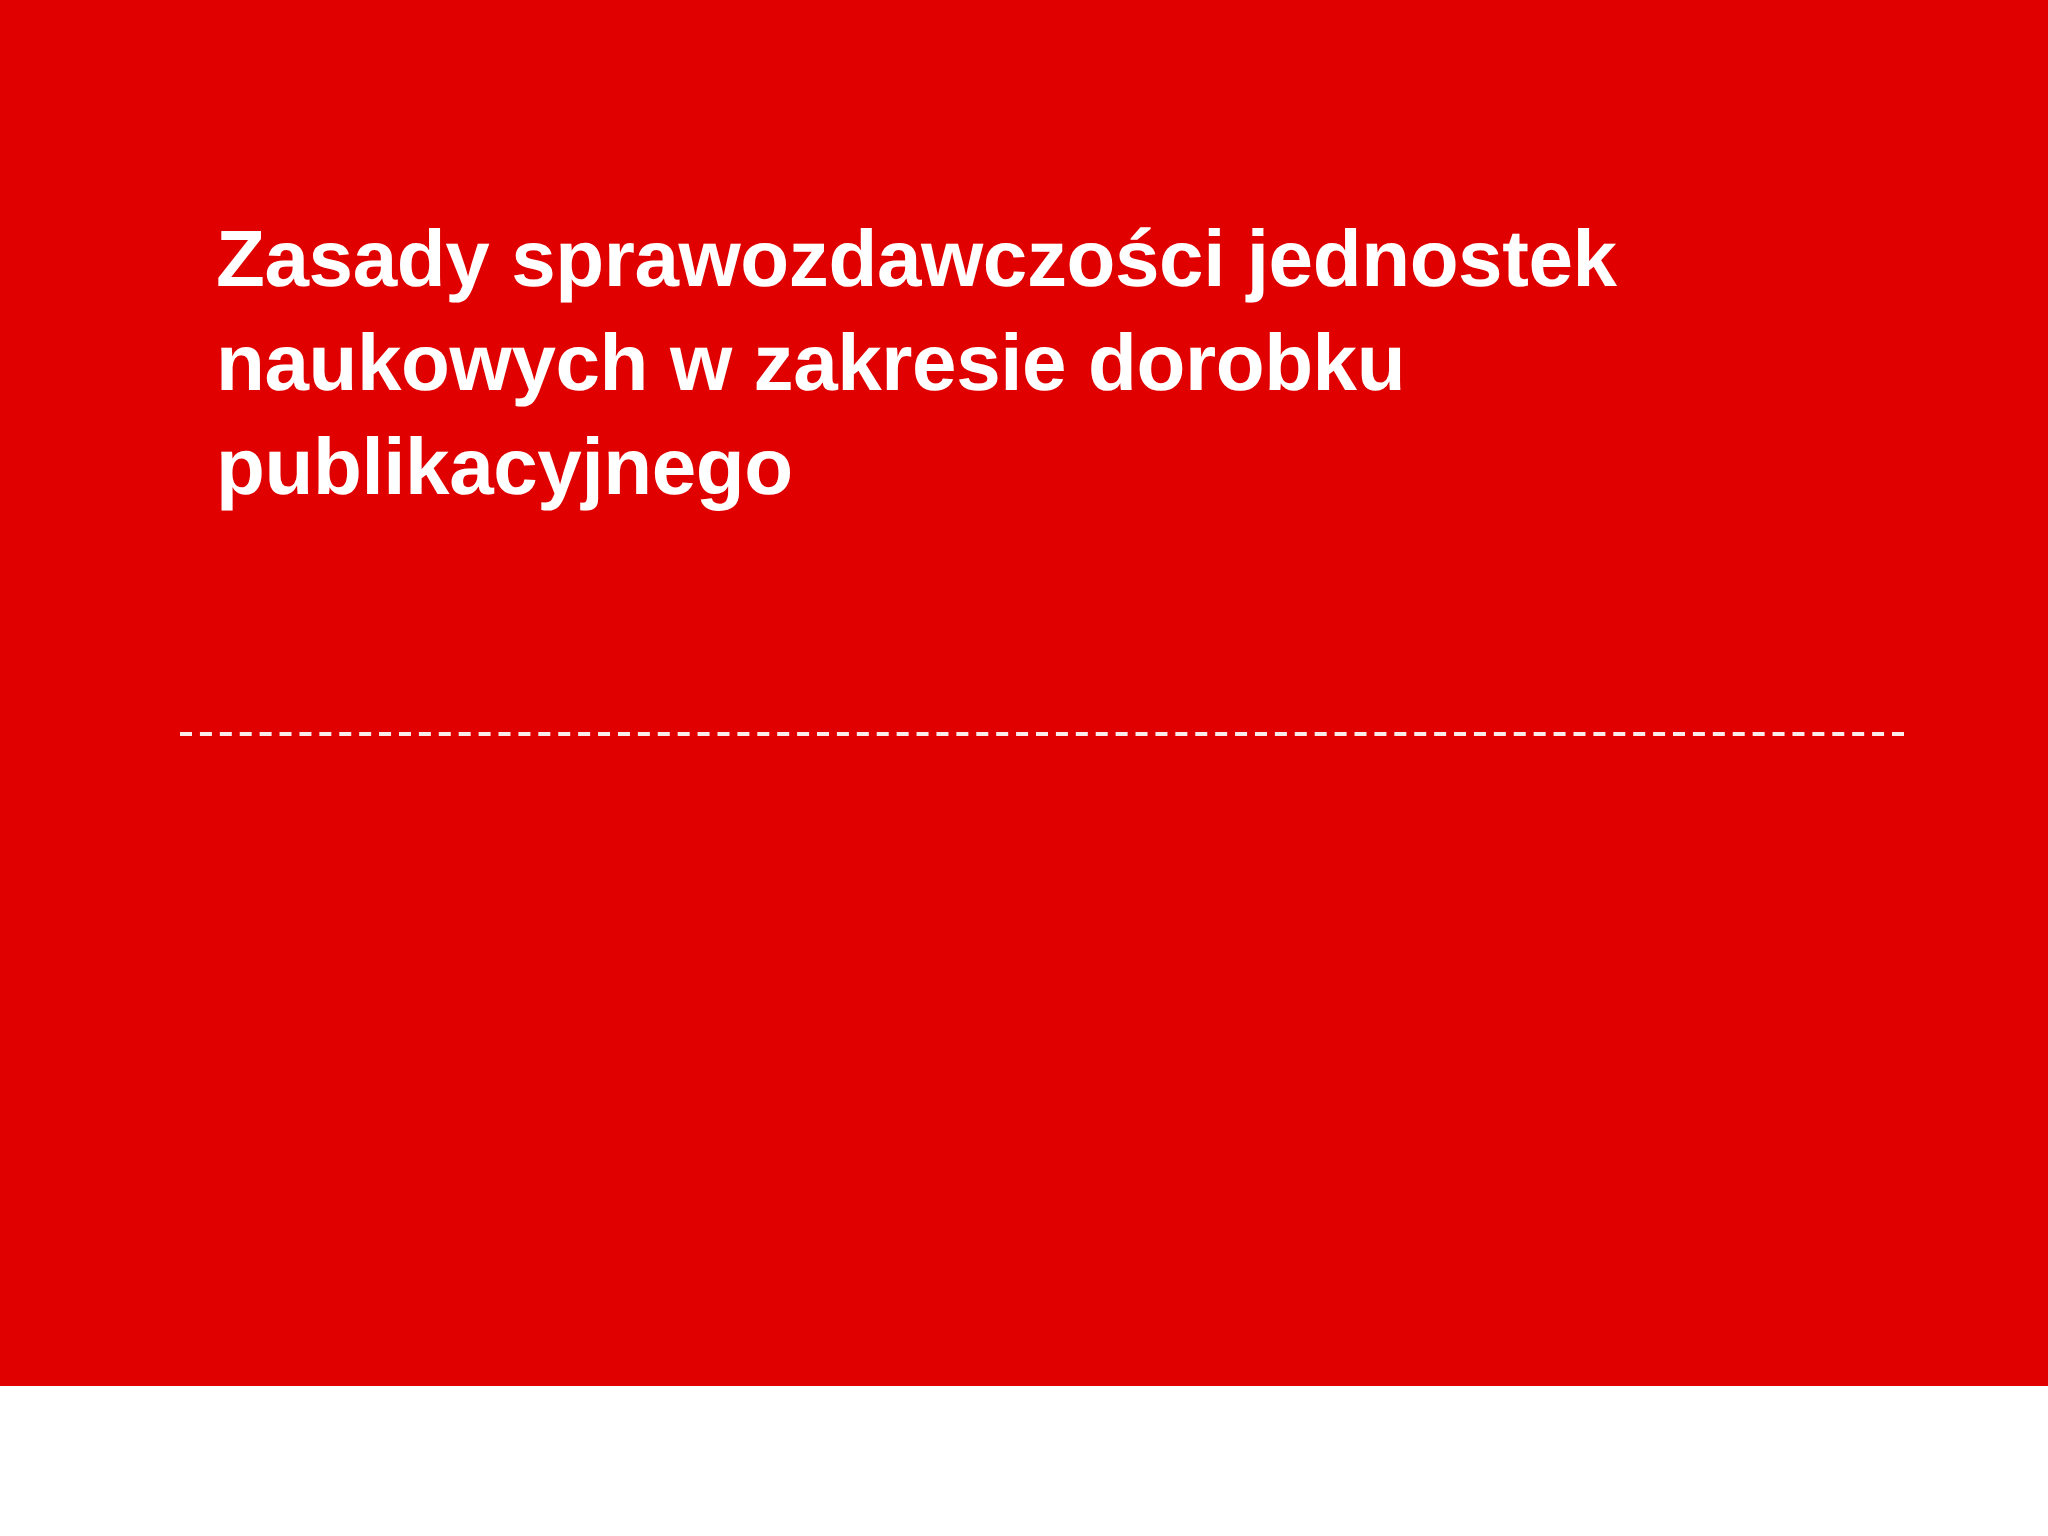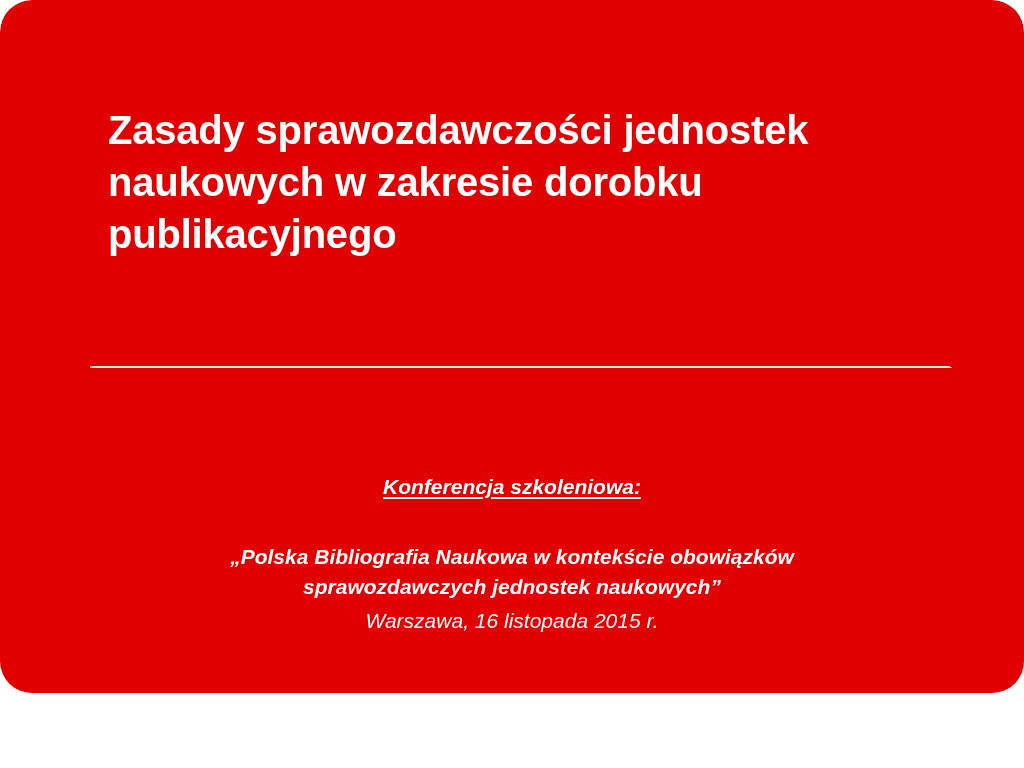--- a/index.html
+++ b/index.html
@@ -1,15 +1,15 @@
 <!DOCTYPE html>
 <html><head>
 <meta charset="utf-8">
 <style>
-  * { margin:0; padding:0; box-sizing:border-box;border-radius:32px; }
+  * { margin:0; padding:0; box-sizing:border-box; }
   html, body { width:1024px; height:768px; }
   body {
     font-family:"Liberation Sans", sans-serif;
     background:#ffffff;
     overflow:hidden;
   }
   .slide {
     position:relative;
     width:1024px;
     height:768px;
@@ -90,25 +90,20 @@
 <body>
 
 <div class="slide">
 
   <div class="red-panel"></div>
 
   <h1 class="title">Zasady sprawozdawczości jednostek naukowych w zakresie dorobku publikacyjnego</h1>
 
   <div class="divider"></div>
 
-  <div class="subtitle-block">
-    <div><span class="conf-label">Konferencja szkoleniowa:</span></div>
-    <div class="conf-title">„Polska Bibliografia Naukowa w kontekście obowiązków sprawozdawczych jednostek naukowych”</div>
-    <div class="conf-place">Warszawa, 16 listopada 2015 r.</div>
-  </div>
 
   <div class="footer">
 
     
     
 
     
     
 
     

